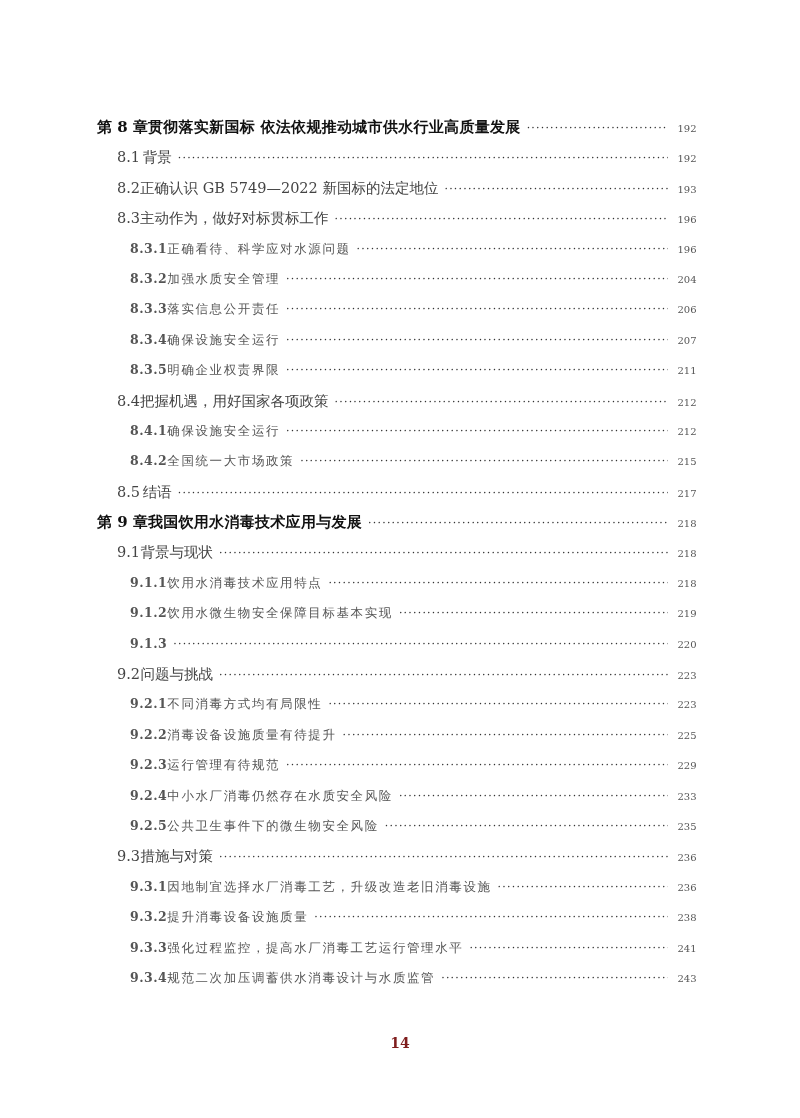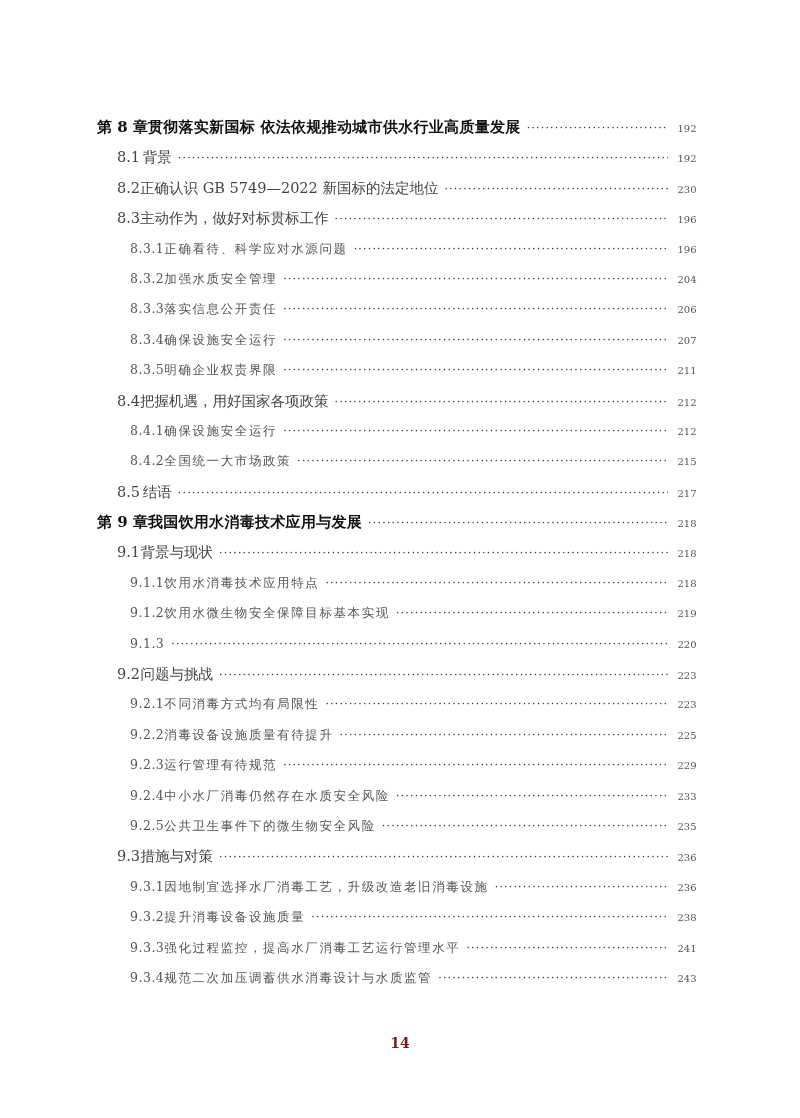--- a/index.html
+++ b/index.html
@@ -7,21 +7,21 @@
          font-family:"DejaVu Serif","Liberation Serif",serif; color:#222; }
   .toc { position:absolute; left:97px; top:112px; width:603px; }
   .row { position:relative; display:flex; align-items:baseline; height:30.4px; line-height:30.4px;
          white-space:nowrap; }
   .row.l1 { padding-left:0; font-size:15px; color:#111; }
   .row.l2 { padding-left:20px; font-size:14.5px; color:#444; }
   .row.l3 { padding-left:33px; font-size:12.5px; color:#555; letter-spacing:1.6px; }
   .num { display:inline-block; }
   .l1 .num { width:56px; font-weight:bold; }
   .l2 .num { width:40px; }
-  .l3 .num { width:54px; letter-spacing:0.5px; }
+  .l3 .num { width:54px; letter-spacing:0.5px;font-weight:bold; }
   .title { flex:0 0 auto; }
   .l1 .title { font-weight:bold; letter-spacing:0.3px; }
   .dots { flex:1 1 auto; overflow:hidden; margin:0 6px; color:#333; letter-spacing:1.2px; font-size:11px; }
   .dots::before { content:"··································································································································································"; }
   .page { flex:0 0 auto; font-size:10px; color:#555; text-align:center; min-width:26px; letter-spacing:0; }
   .pageno { position:absolute; left:0; width:800px; top:1035px; text-align:center;
             font-size:14px; font-weight:bold; color:#7f1d1d; }
 </style>
 </head>
 <body>
@@ -36,21 +36,21 @@
     <div class="row l2">
       <span class="num">8.1</span>
       <span class="title">背景</span>
       <span class="dots"></span>
       <span class="page">192</span>
     </div>
     <div class="row l2">
       <span class="num">8.2</span>
       <span class="title">正确认识 GB 5749—2022 新国标的法定地位</span>
       <span class="dots"></span>
-      <span class="page">230</span>
+      <span class="page">193</span>
     </div>
     <div class="row l2">
       <span class="num">8.3</span>
       <span class="title">主动作为，做好对标贯标工作</span>
       <span class="dots"></span>
       <span class="page">196</span>
     </div>
     <div class="row l3">
       <span class="num">8.3.1</span>
       <span class="title">正确看待、科学应对水源问题</span>

